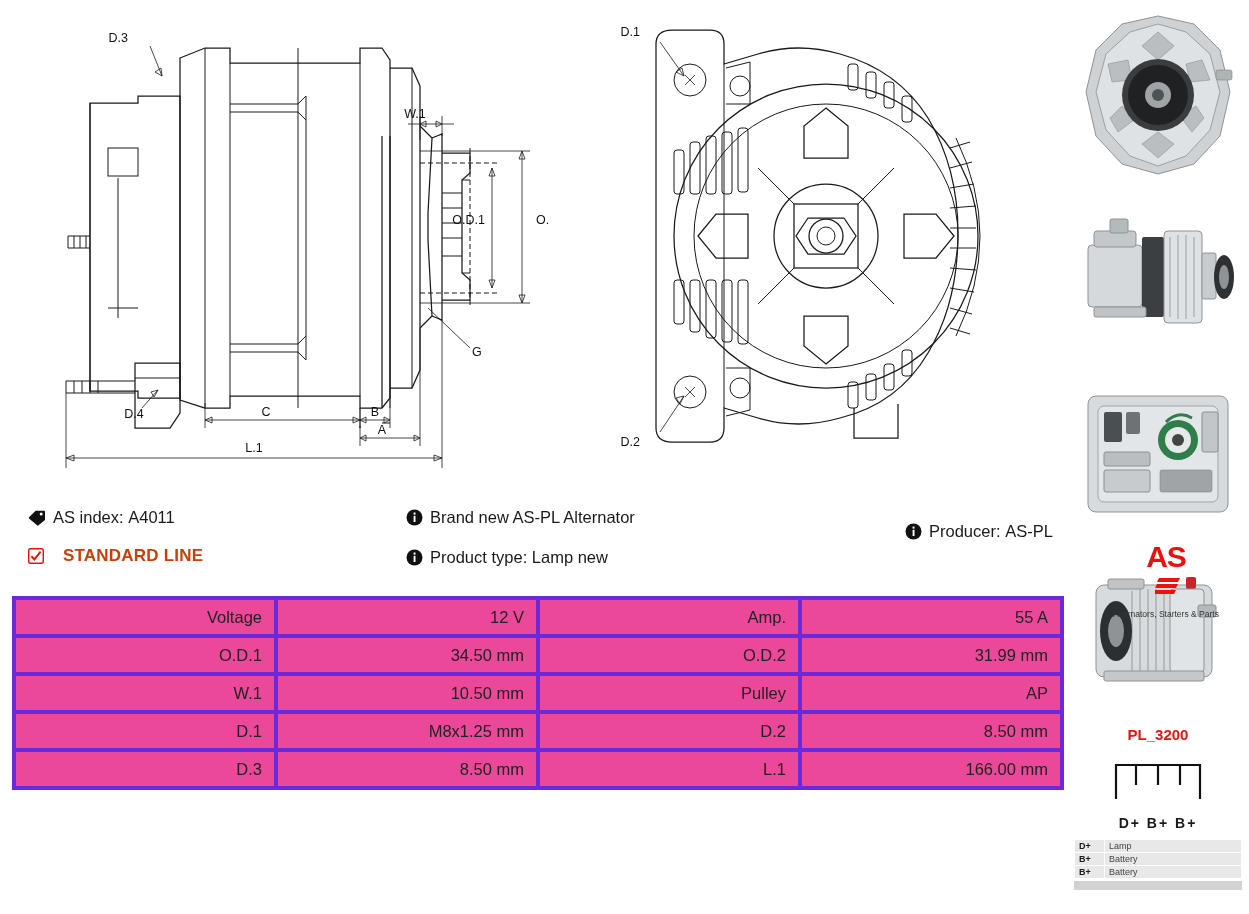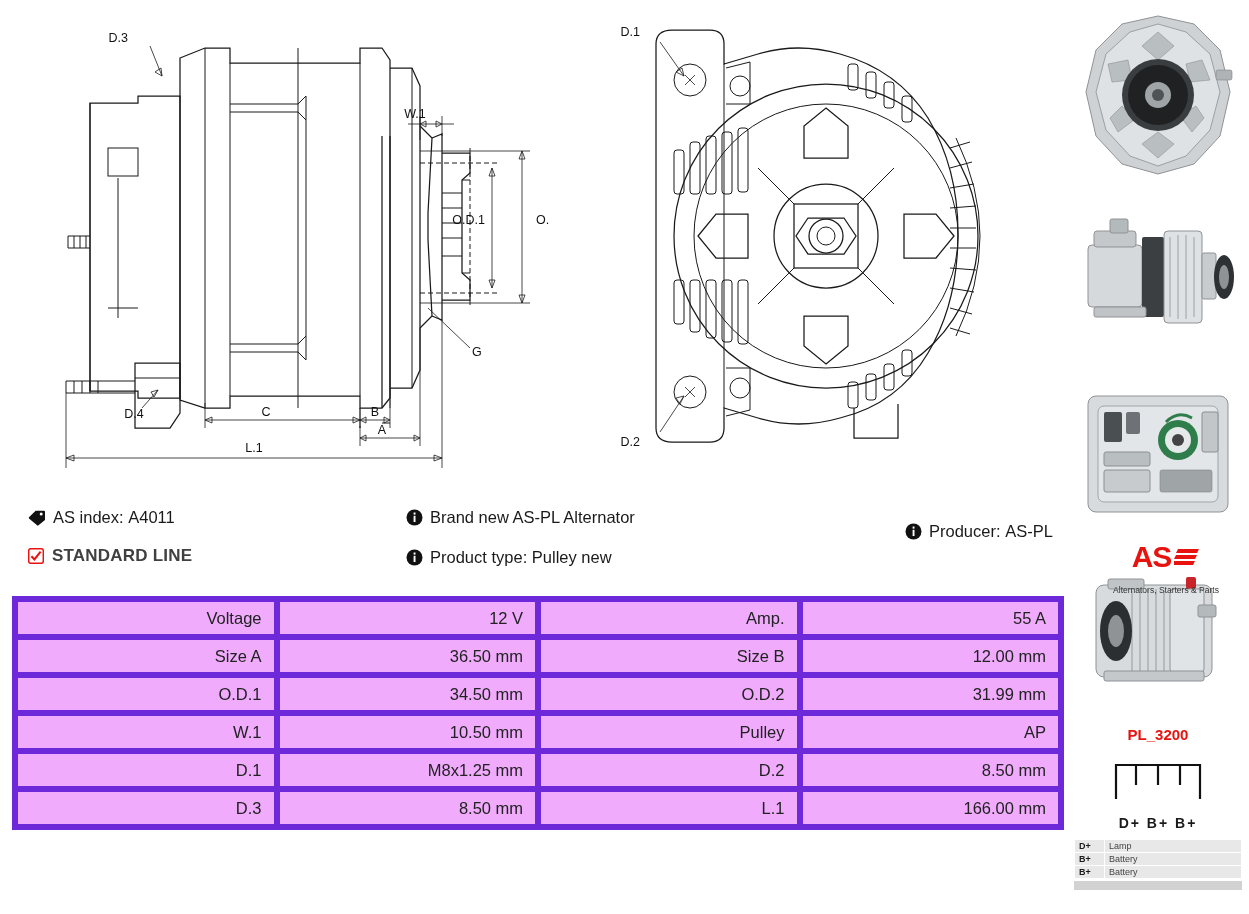--- a/index.html
+++ b/index.html
@@ -19,36 +19,36 @@
 
   
   .info { position: absolute; left: 0; top: 498px; width: 1065px; height: 90px; text-align: right; }
   .info-row { position: absolute; display: flex; align-items: center; font-size: 16.5px; }
   .info-icon { margin-right: 7px; display: inline-flex; align-items: center; }
   .b { font-weight: normal; }
 
   .standard-line {
     position: absolute; left: 28px; top: 48px;
     display: flex; align-items: center;
-    color: #404040; font-weight: bold; font-size: 17px; letter-spacing: .2px;
+    color: #c2410c; font-weight: bold; font-size: 17px; letter-spacing: .2px; gap: 11px;
   }
   .standard-line .chk { margin-right: 8px; font-size: 16px; }
 
   
   table.spec {
     position: absolute; left: 12px; top: 596px;
     width: 1052px;
     border-collapse: collapse;
     font-size: 16.5px;
   }
   table.spec td {
-    border: 6px solid #6d28d9;
+    border: 4px solid #6d28d9;
     height: 38px;
     padding: 0 12px;
-    background: #f0abfc;
+    background: #ec4899;
   }
   td.lbl { text-align: right; color: #222; width: 263px; }
   td.val { text-align: right; color: #222; width: 263px; }
   td.empty { background: #e8e8e8; }
 
   
   .photos { position: absolute; left: 1074px; top: 8px; width: 168px; }
   .photo {
     width: 168px; height: 175px;
     background: #fff;
@@ -298,21 +298,21 @@
     <div class="info-row" style="left:406px; top:50px;">
       <span class="info-icon">
         <svg width="17" height="17" viewBox="0 0 17 17">
           <circle cx="8.5" cy="8.5" r="8" fill="#111"></circle>
           <rect x="7.6" y="6.8" width="1.9" height="6.2" fill="#fff"></rect>
           <rect x="7.6" y="3.5" width="1.9" height="2.1" fill="#fff"></rect>
         </svg>
       </span>
       <span>Product type:</span>
       <span>&nbsp;</span>
-      <span class="b">Pulley new</span>
+      <span class="b">Lamp new</span>
     </div>
 
     <div class="info-row" style="left:905px; top:24px;">
       <span class="info-icon">
         <svg width="17" height="17" viewBox="0 0 17 17">
           <circle cx="8.5" cy="8.5" r="8" fill="#111"></circle>
           <rect x="7.6" y="6.8" width="1.9" height="6.2" fill="#fff"></rect>
           <rect x="7.6" y="3.5" width="1.9" height="2.1" fill="#fff"></rect>
         </svg>
       </span>
@@ -322,26 +322,20 @@
     </div>
   </div>
 
   <table class="spec">
     <tbody>
       <tr>
         <td class="lbl">Voltage</td>
         <td class="val">12 V</td>
         <td class="lbl">Amp.</td>
         <td class="val">55 A</td>
-      </tr>
-      <tr>
-        <td class="lbl">Size A</td>
-        <td class="val">36.50 mm</td>
-        <td class="lbl">Size B</td>
-        <td class="val">12.00 mm</td>
       </tr>
       <tr>
         <td class="lbl">O.D.1</td>
         <td class="val">34.50 mm</td>
         <td class="lbl">O.D.2</td>
         <td class="val">31.99 mm</td>
       </tr>
       <tr>
         <td class="lbl">W.1</td>
         <td class="val">10.50 mm</td>
@@ -464,21 +458,21 @@
         <tr>
           <td class="pin">B+</td>
           <td class="desc">Battery</td>
         </tr>
       </tbody>
     </table>
     <div class="pin-bar"></div>
   </div>
 
   <div class="brand">
-    <div style="display:flex; align-items:center; justify-content:center;">
+    <div style="display:flex; align-items:center; justify-content:center;flex-direction:column;">
       <span class="brand-as">AS</span>
       <svg width="26" height="24" viewBox="0 0 26 24" style="margin-left:3px;">
         <path d="M4 4 H25 L23 8 H2 Z" fill="#e8130f"></path>
         <path d="M2 10 H23 L21 14 H0 Z" fill="#e8130f"></path>
         <path d="M0 16 H21 L19 20 H-2 Z" fill="#e8130f"></path>
       </svg>
     </div>
     <div class="brand-sub">Alternators, Starters &amp; Parts</div>
   </div>
 

